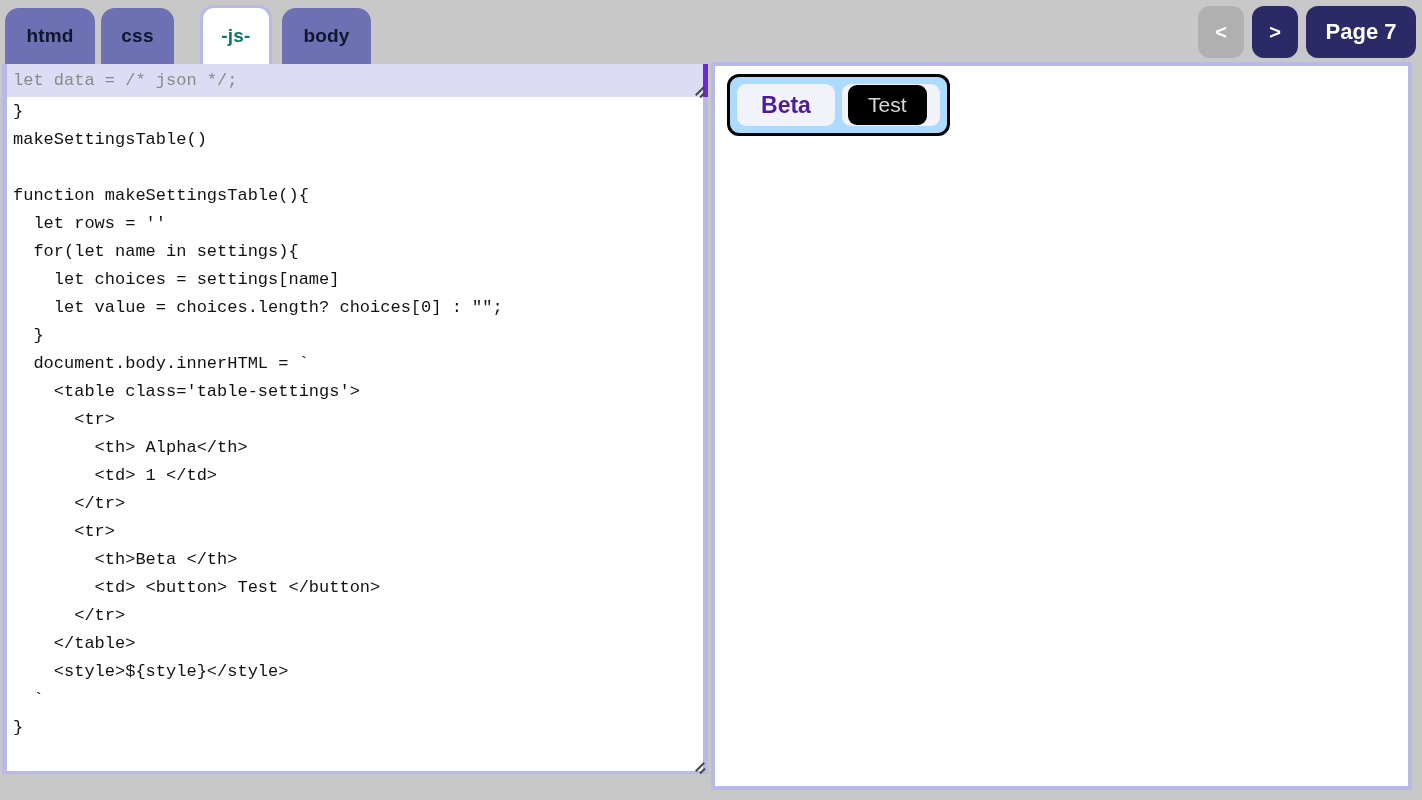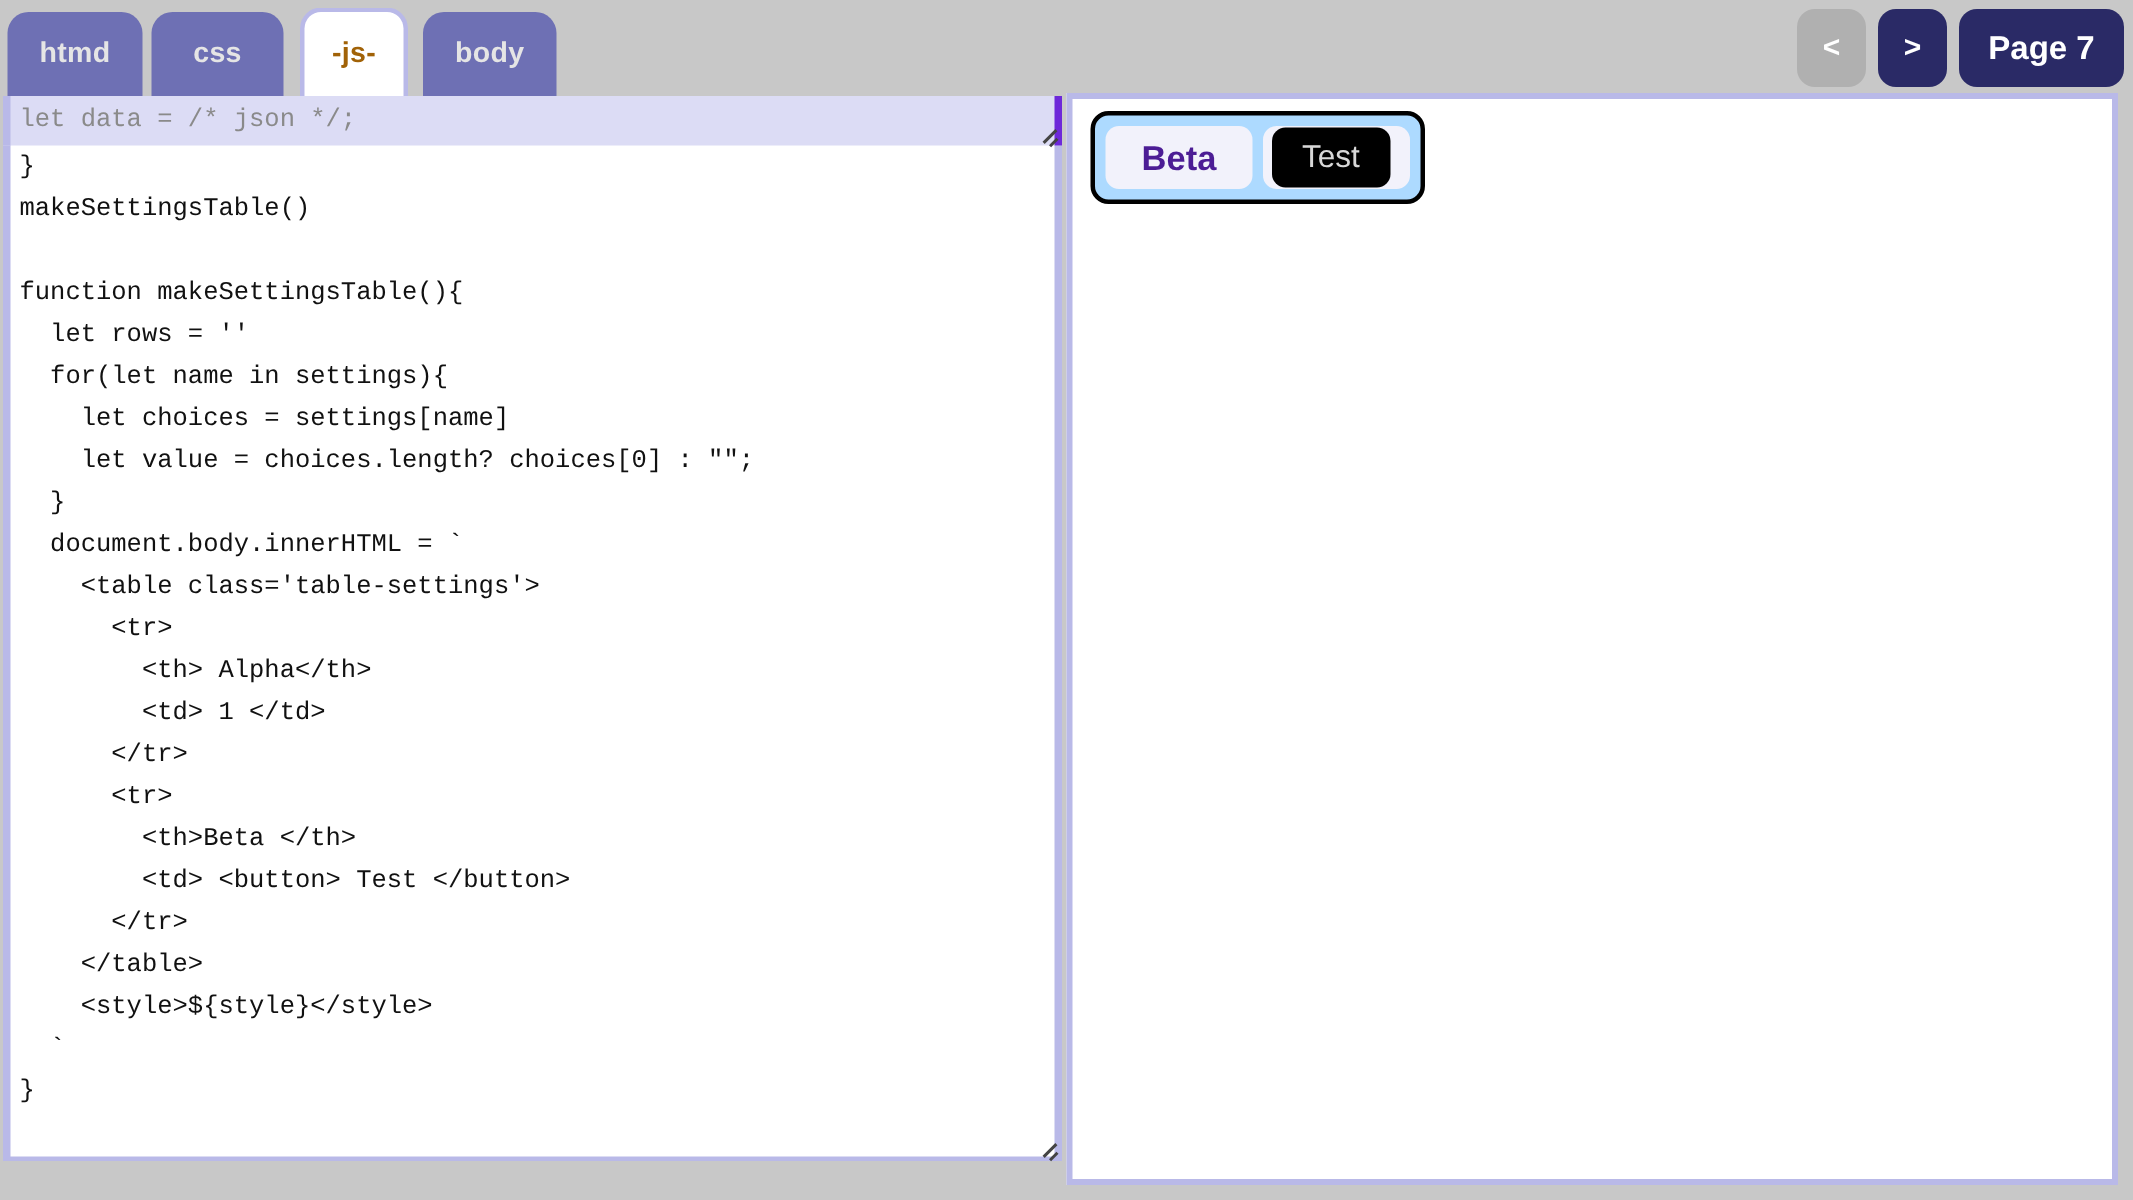--- a/index.html
+++ b/index.html
@@ -27,44 +27,44 @@
     width: 1422px;
     height: 64px;
   }
 
   .tab {
     position: absolute;
     top: 8px;
     height: 56px;
     border-radius: 14px 14px 0 0;
     background: #6e70b4;
-    color: #e5e5e5;
+    color: #0f172a;
     font-size: 19px;
     font-weight: bold;
     display: flex;
     align-items: center;
     justify-content: center;
     box-sizing: border-box;
     letter-spacing: 0.2px;
     border: none;
     font-family: "Liberation Sans", sans-serif;
     cursor: pointer;
   }
 
   .tab.active {
     background: #ffffff;
-    color: #a16207;
+    color: #0f766e;
     border: 3px solid #b9b9e8;
     border-bottom: none;
     top: 5px;
     height: 59px;
   }
 
   #tab-0 { left: 5px;   width: 90px; }
-  #tab-1 { left: 101px; width: 88px; }
+  #tab-1 { left: 101px; width: 73px; }
   #tab-2 { left: 200px; width: 72px; }
   #tab-3 { left: 282px; width: 89px; }
 
   
   .pager {
     position: absolute;
     right: 6px;
     top: 6px;
     display: flex;
     gap: 8px;

